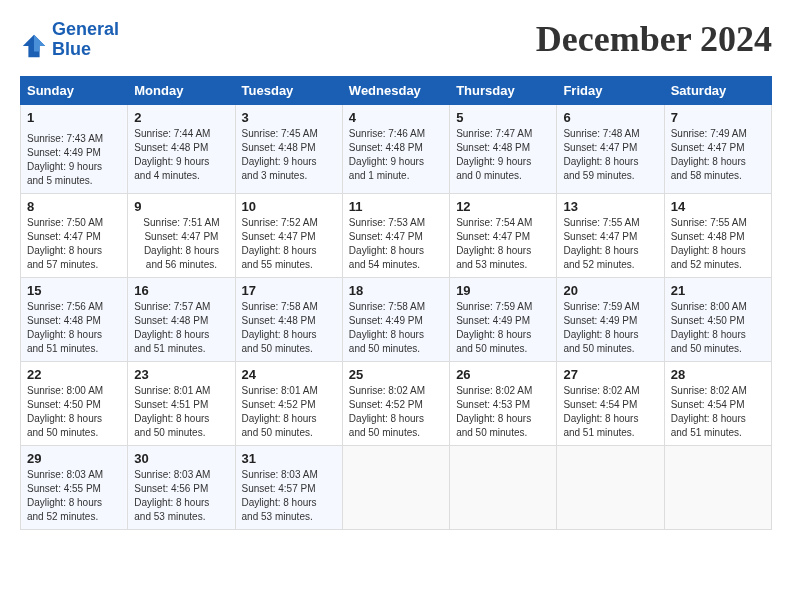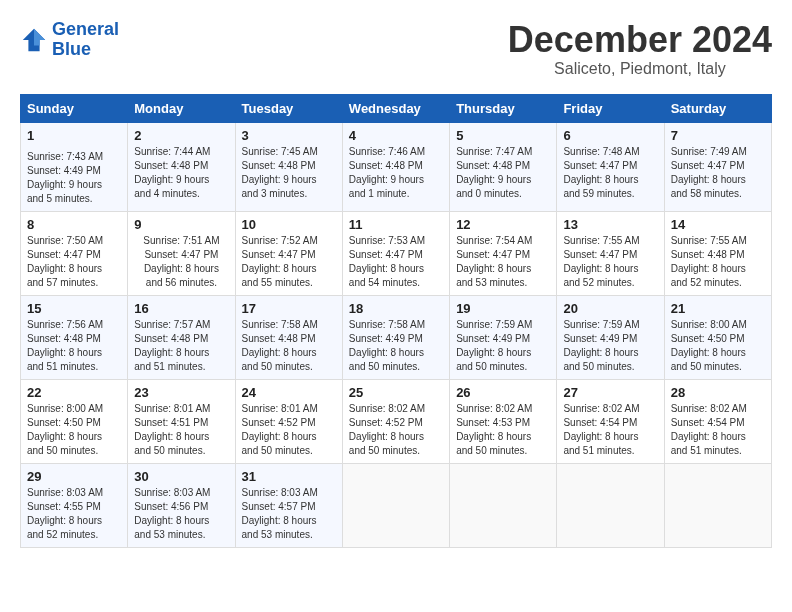--- a/index.html
+++ b/index.html
@@ -11,38 +11,39 @@
       padding: 20px;
     }
     .header-section {
       display: flex;
       justify-content: space-between;
       align-items: flex-start;
       margin-bottom: 16px;
     }
     .logo {
       display: flex;
-      align-items: center;
+      align-items: flex-end;
       gap: 4px;
     }
     .logo-text {
       font-size: 18px;
       font-weight: bold;
       color: #333;
       line-height: 1.1;
     }
     .logo-text span {
       color: #1a5fb4;
     }
     .logo-icon {
       width: 28px;
       height: 28px;
     }
     .title-block {
-      text-align: center;
+      text-align: left;
+      font-family: Liberation Serif, serif;
     }
     .calendar-title {
       font-size: 36px;
       font-weight: bold;
       color: #333;
       line-height: 1.1;
     }
     .calendar-subtitle {
       font-size: 16px;
       color: #555;
@@ -105,21 +106,20 @@
       <polygon points="20,4 36,20 28,20 28,36 12,36 12,20 4,20" fill="#1a5fb4"></polygon>
       <polygon points="20,4 36,20 28,20 28,28 20,28" fill="#4a90d9"></polygon>
     </svg>
     <div class="logo-text">
       <span>General</span><br>
       <span style="color:#1a5fb4;">Blue</span>
     </div>
   </div>
   <div class="title-block">
     <div class="calendar-title">December 2024</div>
-    <div class="calendar-subtitle">Saliceto, Piedmont, Italy</div>
   </div>
 </div>
 
 <table class="calendar-table">
   <thead>
     <tr>
     <th>Sunday</th>
         <th>Monday</th>
         <th>Tuesday</th>
         <th>Wednesday</th>

